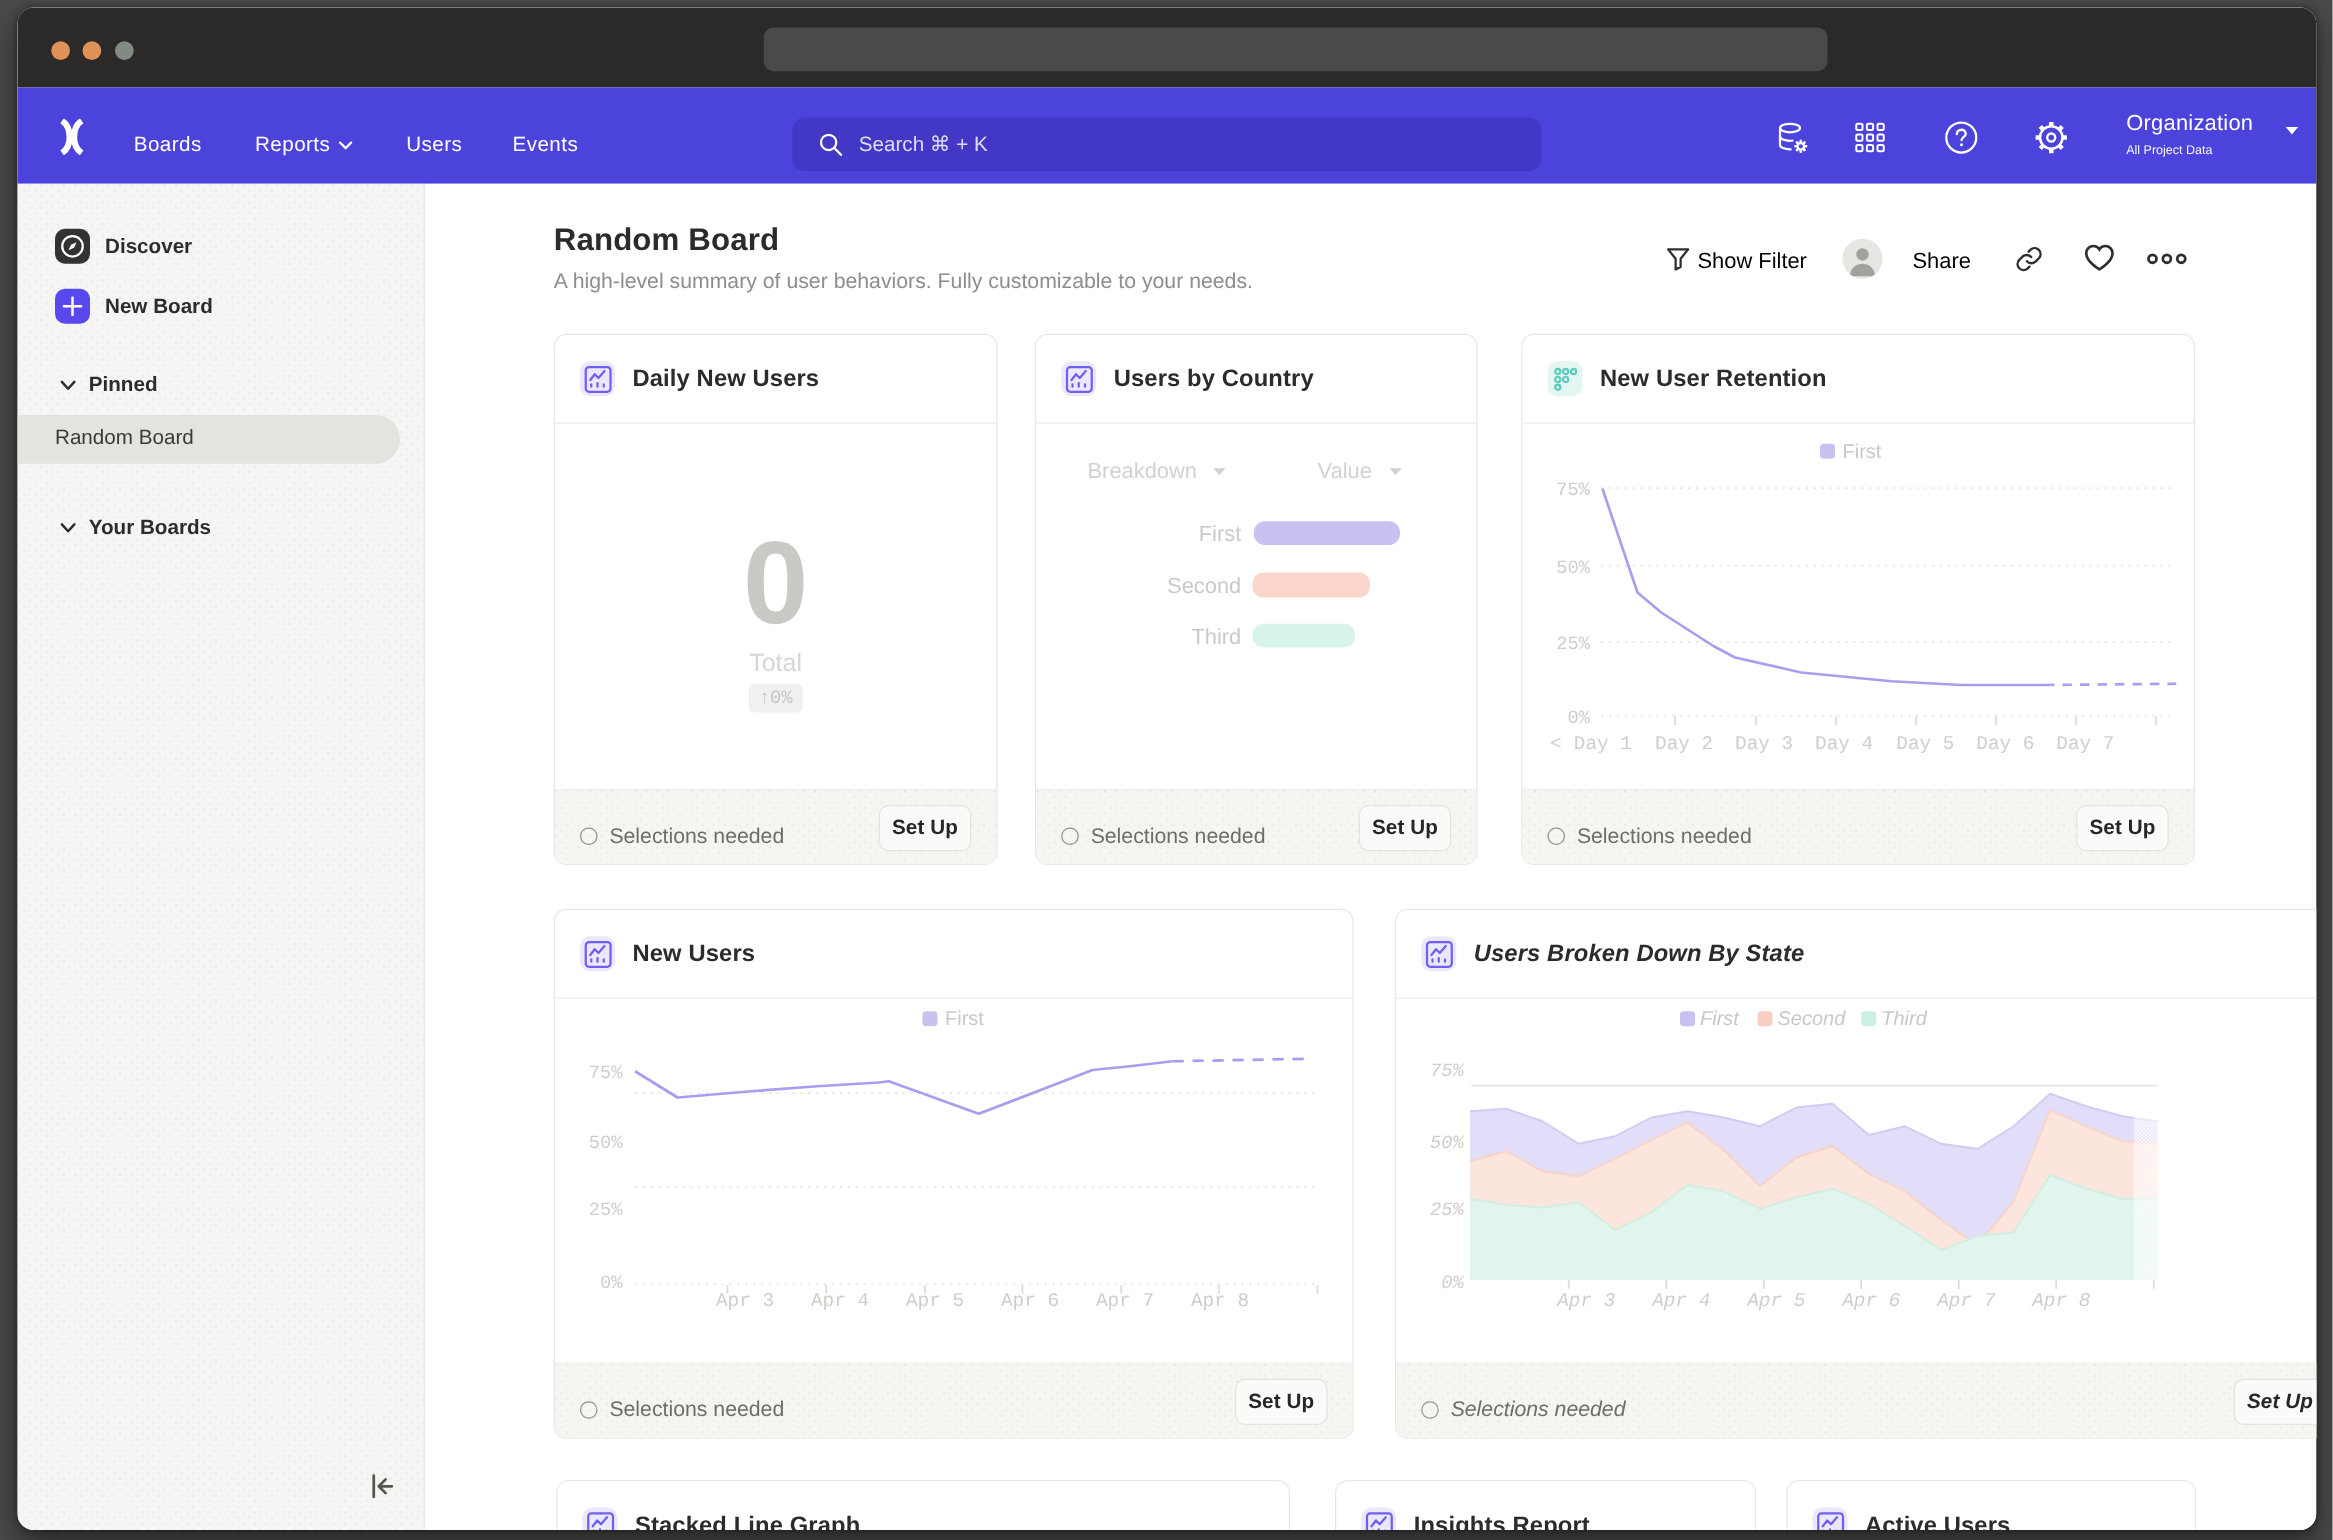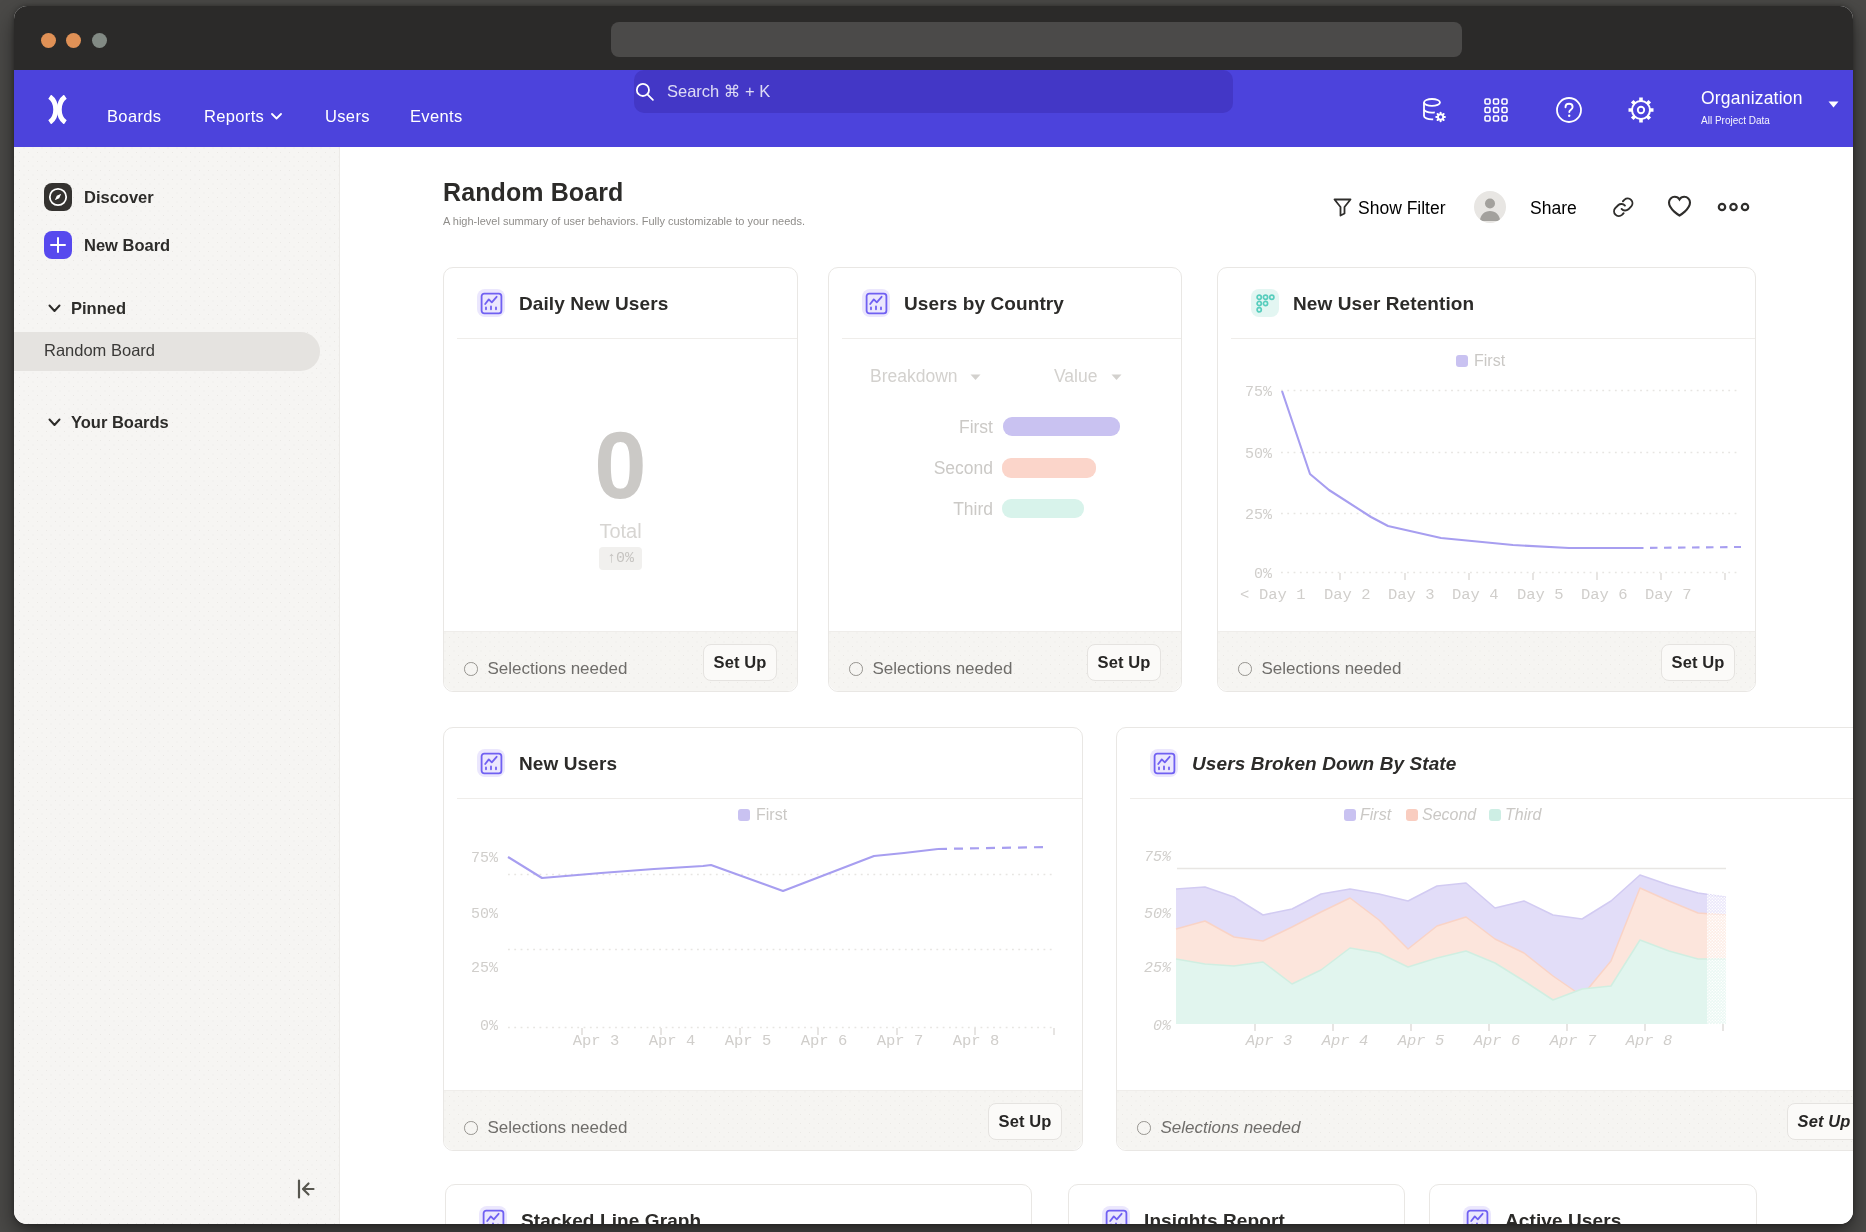--- a/index.html
+++ b/index.html
@@ -8,37 +8,37 @@
   .window {
     position:absolute; left:14px; top:6px; width:1839px; height:1218px;
     background:#fff; border-radius:13px; overflow:hidden;
     box-shadow:0 0 5px rgba(0,0,0,.35), 0 10px 22px rgba(0,0,0,.45);
   }
   .titlebar { position:absolute; left:0; top:0; width:100%; height:64px; background:#2b2a29; }
   .dot { position:absolute; width:15px; height:15px; border-radius:50%; top:27px; }
   .urlbar { position:absolute; left:597px; top:16px; width:851px; height:35px; border-radius:8px; background:#4b4a49; }
   .navbar { position:absolute; left:0; top:64px; width:100%; height:77px; background:#4c43dc; }
   .mi { position:absolute; top:0; height:92px; color:#fff; font-size:16.5px; font-weight:500; letter-spacing:.35px; display:flex; align-items:center; }
-  .search { position:absolute; left:620px; top:0; width:599px; height:43px; border-radius:10px; background:#4337c6; display:flex; align-items:center; padding-left:0; }
+  .search { position:absolute; left:620px; top:24px; width:599px; height:43px; border-radius:10px; background:#4337c6; display:flex; align-items:center; padding-left:20px; }
   .search .ph { color:rgba(255,255,255,.82); font-size:16.5px; margin-left:12px; }
   .org { position:absolute; left:1687px; top:0; height:77px; color:#fff; }
   .org .o1 { position:absolute; top:18px; left:0; font-size:17.5px; font-weight:400; letter-spacing:.2px; white-space:nowrap; }
   .org .o2 { position:absolute; top:45px; left:0; font-size:10px; font-weight:400; white-space:nowrap; opacity:.95; }
   .sidebar { position:absolute; left:0; top:141px; width:326px; height:1077px; background:#f6f5f3;
     background-image:radial-gradient(#eae8e5 0.8px, transparent 0.8px), radial-gradient(#eae8e5 0.8px, transparent 0.8px); background-size:9px 9px; background-position:1px 1px, 5.5px 5.5px;
     border-right:1px solid #eceae7; }
   .srow { position:absolute; display:flex; align-items:center; color:#2d2c2a; }
   .sq { width:28px; height:28px; border-radius:8px; display:flex; align-items:center; justify-content:center; }
   .pill { position:absolute; left:0; top:185px; width:306px; height:39px; background:#e5e3e0; border-radius:0 20px 20px 0; }
   .pill span { position:absolute; left:30px; top:9px; font-size:16.5px; color:#3a3937; }
   .content { position:absolute; left:327px; top:141px; width:1512px; height:1077px; background:#fff; }
   h1 { position:absolute; left:102px; top:31px; font-size:25px; font-weight:700; color:#2c2b29; letter-spacing:.1px; }
-  .subtitle { position:absolute; left:102px; top:68px; font-size:11px; color:#8f8d8a; }
+  .subtitle { position:absolute; left:102px; top:68px; font-size:17px; color:#8f8d8a; }
   .card { position:absolute; background:#fff; border:1px solid #e9e7e4; border-radius:10px; }
-  .card-h { position:absolute; left:13px; top:0; right:0; height:71px; border-bottom:1px solid #efedea; }
+  .card-h { position:absolute; left:0; top:0; right:0; height:71px; border-bottom:1px solid #efedea; }
   .chip { position:absolute; left:20px; top:21px; width:28px; height:28px; border-radius:8px; background:#ebe7fd; display:flex; align-items:center; justify-content:center; }
   .chip.teal { background:#e3f6f2; }
   .ct { position:absolute; left:62px; top:25px; font-size:19px; font-weight:700; color:#2c2b29; letter-spacing:.1px; }
   .card-f { position:absolute; left:0; right:0; bottom:0; height:60px; background:#f6f5f2;
     background-image:radial-gradient(#ebe9e5 0.8px, transparent 0.8px), radial-gradient(#ebe9e5 0.8px, transparent 0.8px); background-size:9px 9px; background-position:1px 1px, 5.5px 5.5px;
     border-top:1px solid #efedea; border-radius:0 0 10px 10px; }
   .sel { position:absolute; left:20px; top:27px; display:flex; align-items:center; gap:10px; color:#6f6d6a; font-size:17px; }
   .sel .circ { width:13.5px; height:13.5px; border-radius:50%; border:1.5px solid #96948f; }
   .btn { position:absolute; right:20px; top:11.5px; width:74px; height:37px; background:#fbfaf8; border:1px solid #e5e3e0; border-radius:8px;
     font-size:16.5px; font-weight:700; color:#272625; display:flex; align-items:center; justify-content:center; letter-spacing:.1px; }

